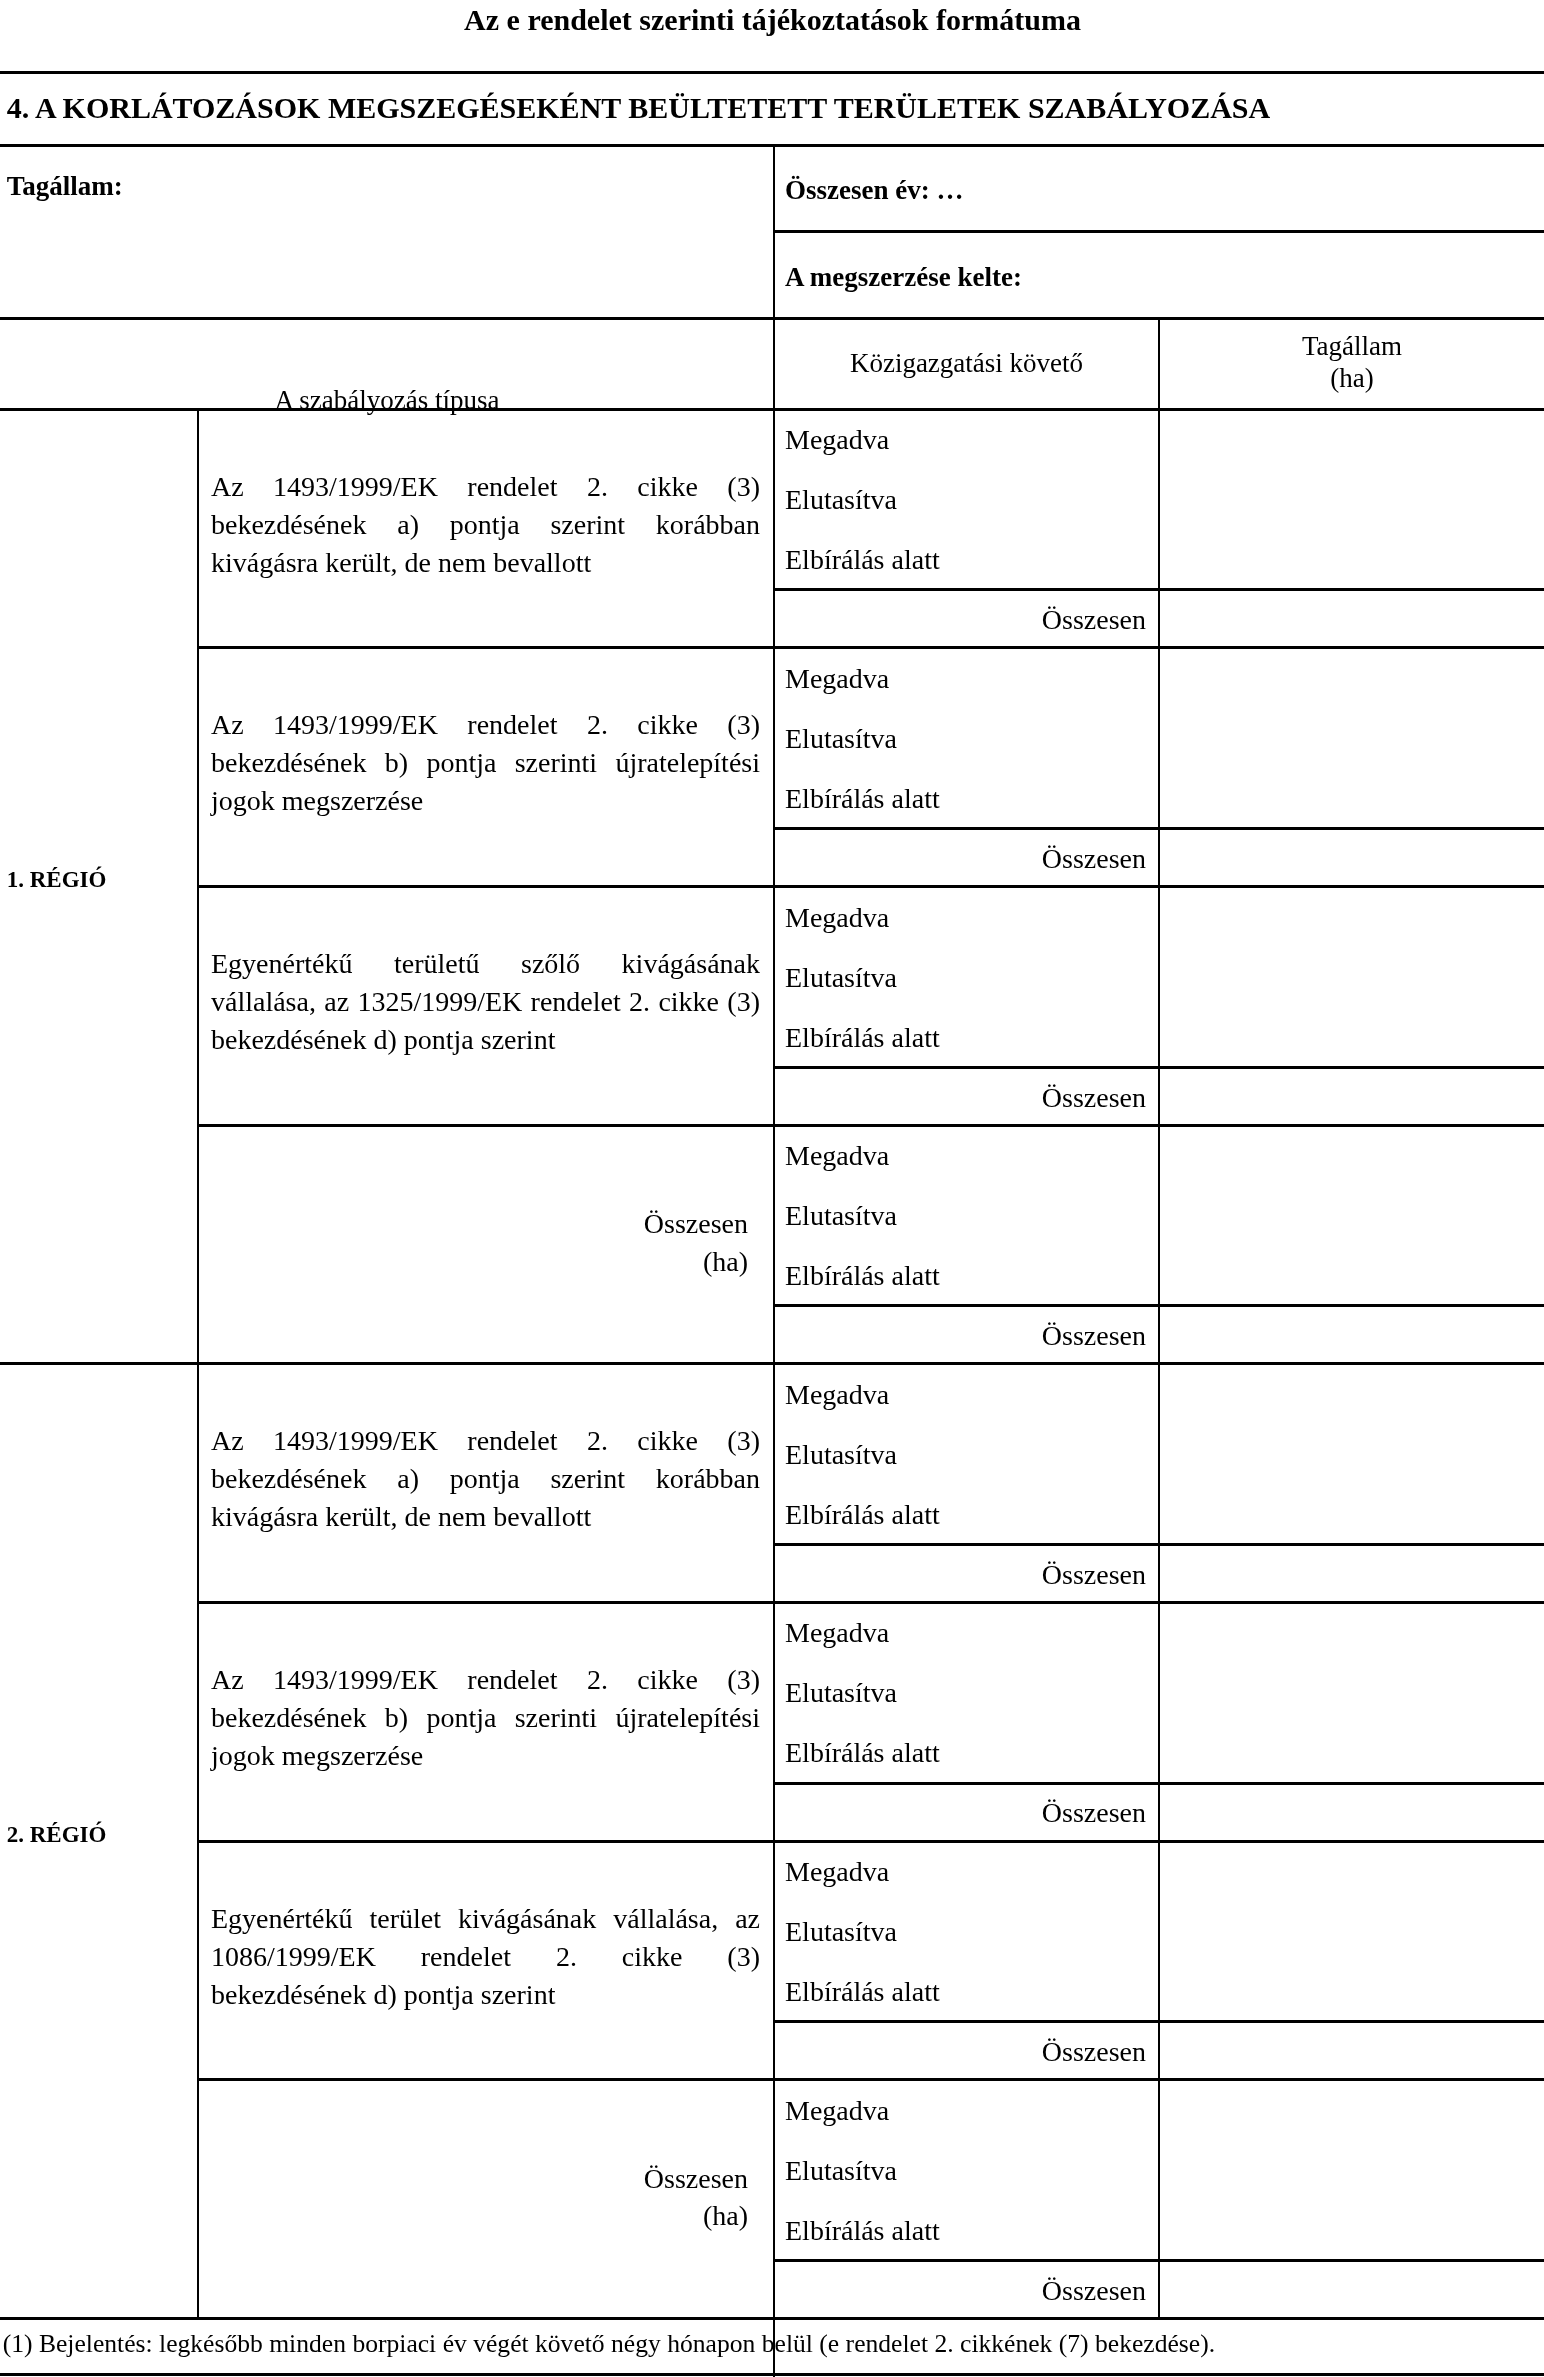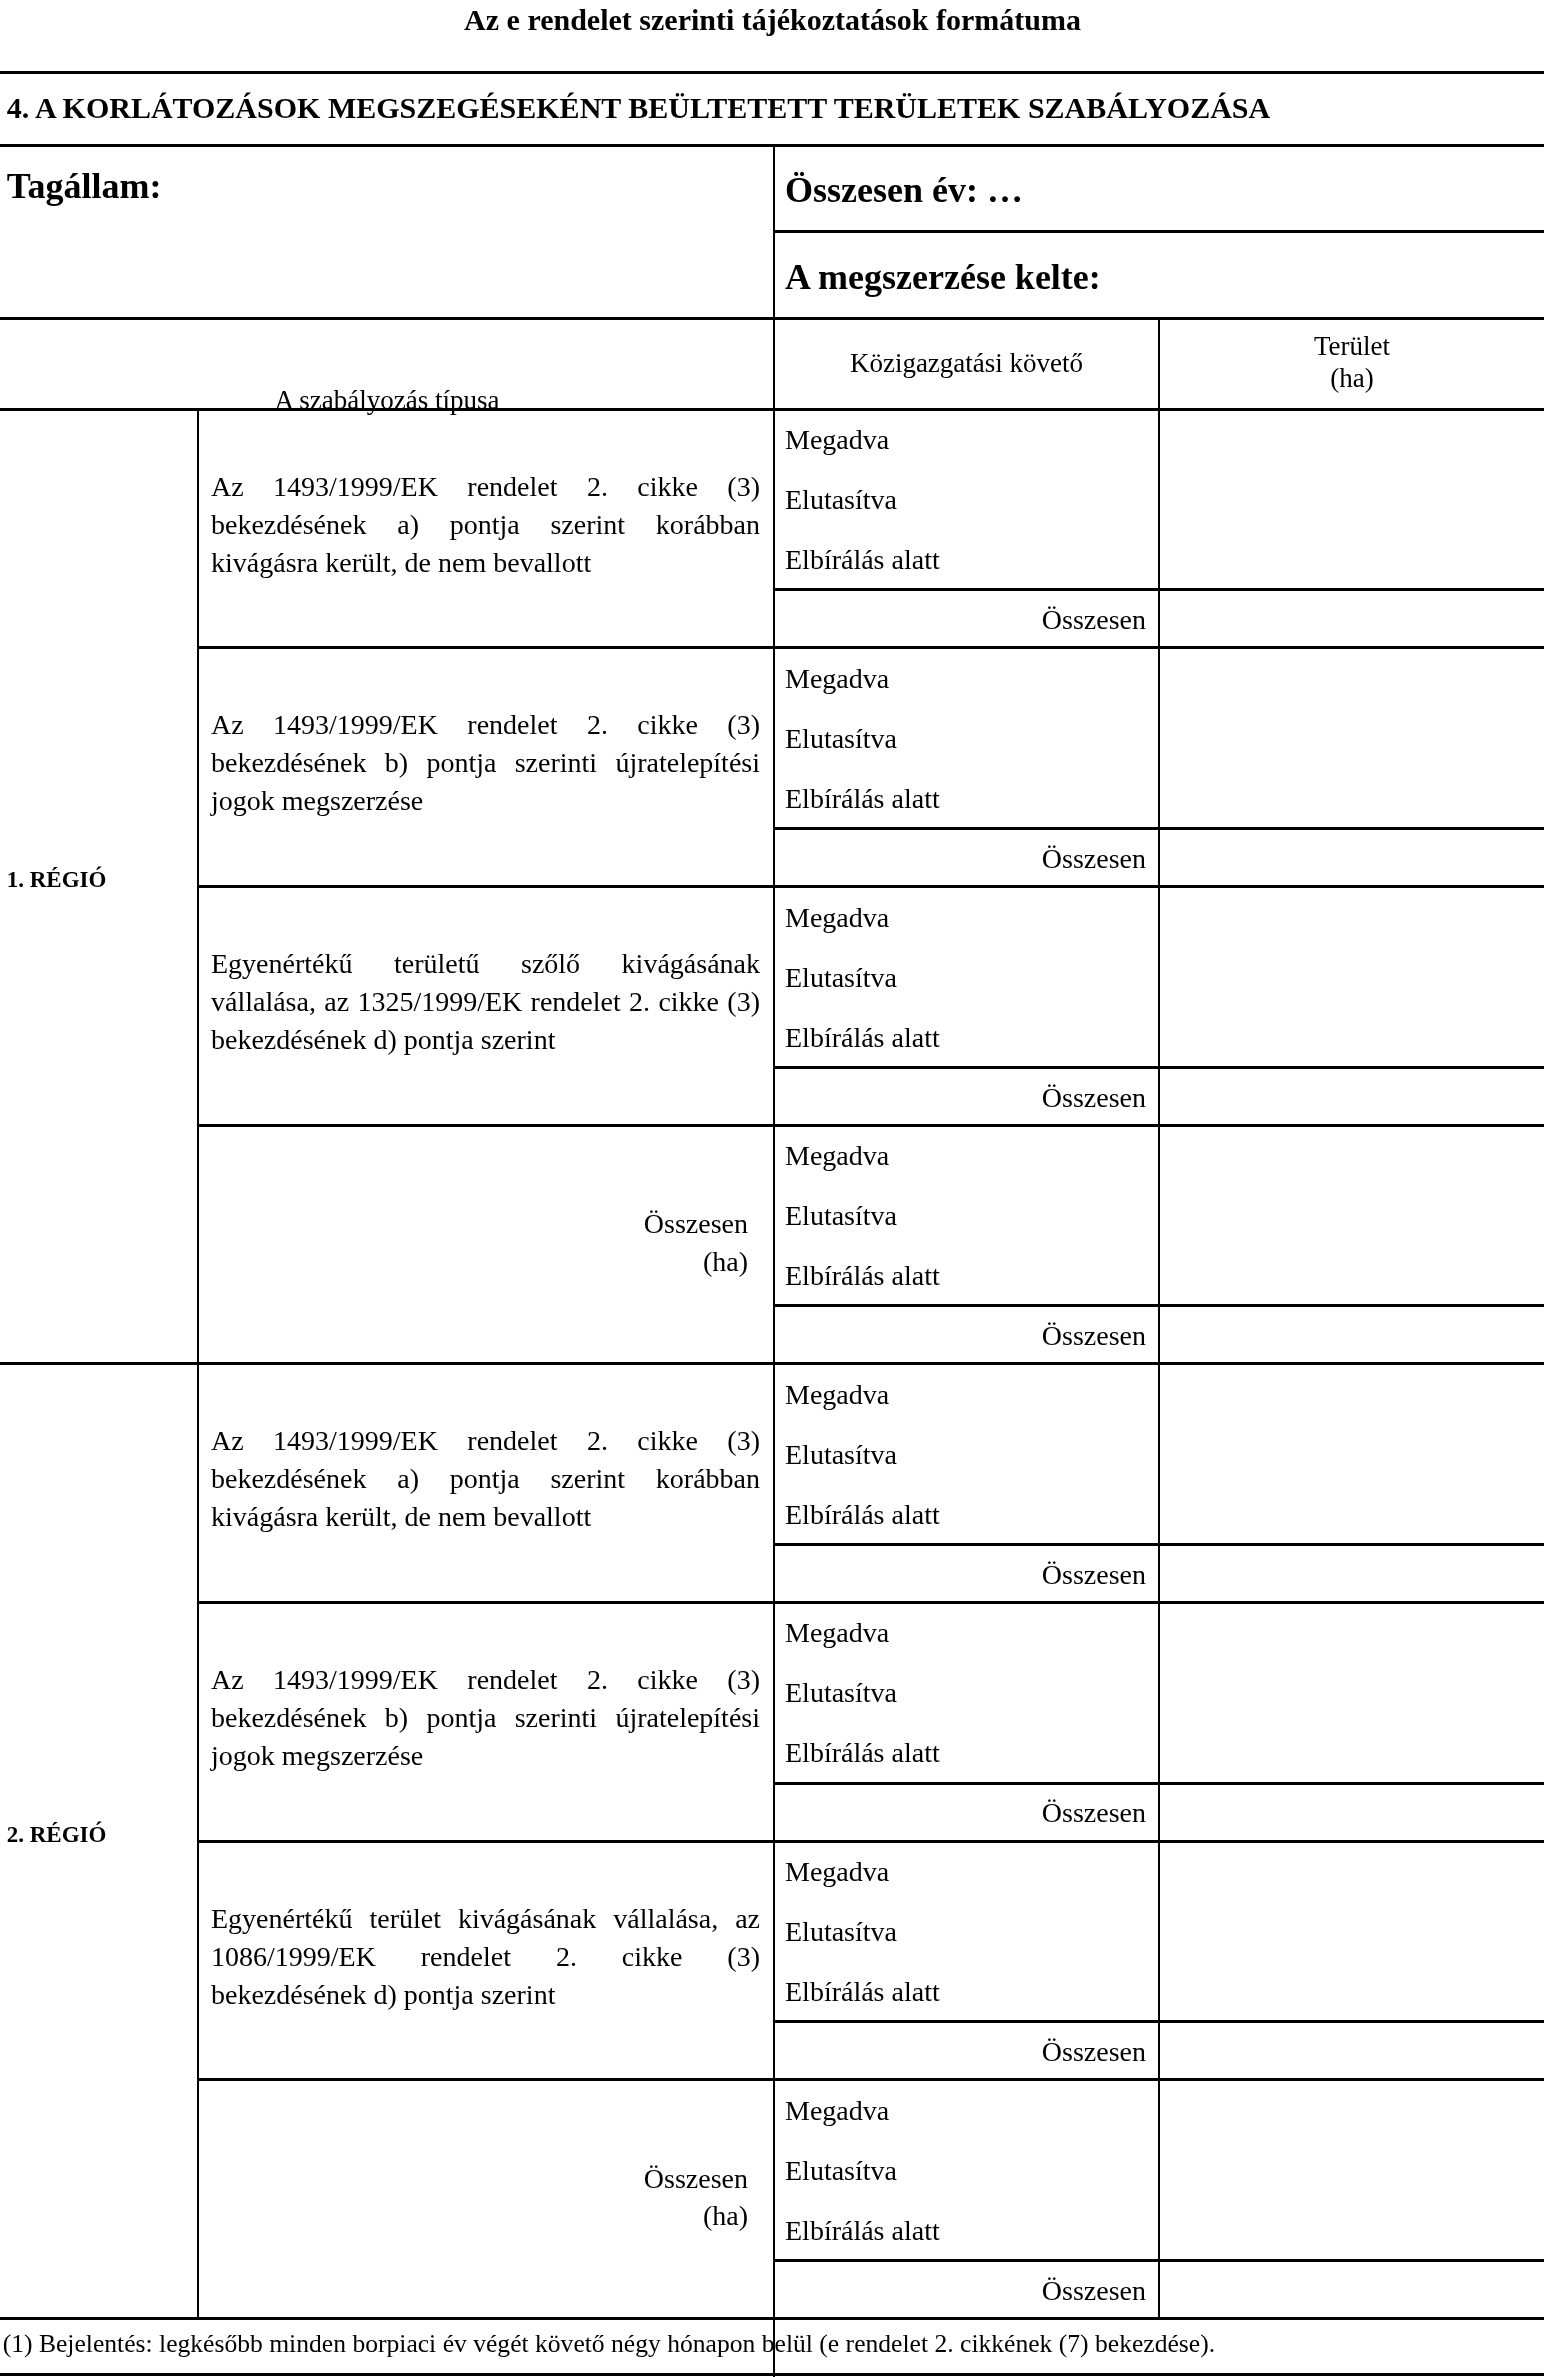--- a/index.html
+++ b/index.html
@@ -2,21 +2,21 @@
 <html style="font-size:10.8px"><head>
 <meta charset="utf-8">
 <style>
   html, body { margin: 0; padding: 0; background: #ffffff; }
   body { width: 1545px; height: 2377px; position: relative; font-family: "Liberation Serif", "DejaVu Serif", serif; color: #000; overflow: hidden; }
   .abs { position: absolute; }
   .hline { position: absolute; left: 0; width: 1545px; height: 3.4px; background: #000; }
   .vline { position: absolute; width: 2px; background: #000; }
   .title { position: absolute; top: 0; left: 0; width: 1545px; text-align: center; font-weight: bold; font-size: 30px; line-height: 40px; top: 0px; }
   .section-heading { position: absolute; left: 6.7px; top: 88px; font-weight: bold; font-size: 30px; line-height: 40px; letter-spacing: 0px; }
-  .label-bold { position: absolute; font-weight: bold; font-size: 36px; line-height: 34px; }
+  .label-bold { position: absolute; font-weight: bold; font-size: 27px; line-height: 34px; }
   .hdr { position: absolute; font-size: 27px; line-height: 32px; text-align: center; }
   .type-text { position: absolute; left: 211px; width: 549px; font-size: 28px; line-height: 38px; text-align: justify; text-align-last: left; }
   .status { position: absolute; left: 785px; font-size: 28px; line-height: 34px; }
   .total { position: absolute; left: 775px; width: 371px; text-align: right; font-size: 28px; line-height: 34px; }
   .sum-label { position: absolute; left: 202px; width: 546px; text-align: right; font-size: 28px; line-height: 38px; }
   .region-label { position: absolute; left: 6.7px; font-weight: bold; font-size: 23px; line-height: 34px; }
   .area-cell { position: absolute; left: 1161px; width: 384px; }
   .footer-note { position: absolute; left: 2.7px; top: 2327px; font-size: 25.6px; line-height: 34px; }
 </style>
 </head>
@@ -31,21 +31,21 @@
 <div class="vline" style="left:773px; top:145px; height:2233px;"></div>
 <div class="label-bold" style="left:785px; top:173px;">Összesen év: …</div>
 <div class="abs" style="left:774px; top:230px; width:771px; height:3.4px; background:#000;"></div>
 <div class="label-bold" style="left:785px; top:260px;">A megszerzése kelte:</div>
 <div class="hline" style="top:317px;"></div>
 
 <div class="hdr" style="left:0; width:774px; top:347px;margin-top:37px;">A szabályozás típusa</div>
 <div class="hdr" style="left:774px; width:385px; top:347px;">Közigazgatási követő</div>
 <div class="vline" style="left:1158px; top:319px; height:1999px;"></div>
 <div class="hdr" style="left:1159px; width:386px; top:330px;">
-  <div>Terület</div>
+  <div>Tagállam</div>
   <div>(ha)</div>
 </div>
 <div class="hline" style="top:408px;"></div>
 <div class="vline" style="left:197px; top:410px; height:1909px;"></div>
 
 <div id="body-rows">
     <div class="region-label" style="top: 863px;">1. RÉGIÓ</div>
     <div class="type-text" style="top: 468px;">Az 1493/1999/EK rendelet 2. cikke (3) bekezdésének a) pontja szerint korábban kivágásra került, de nem bevallott</div>
     <div class="status" style="top: 423px;">Megadva</div>
     <div class="status" style="top: 483px;">Elutasítva</div>

